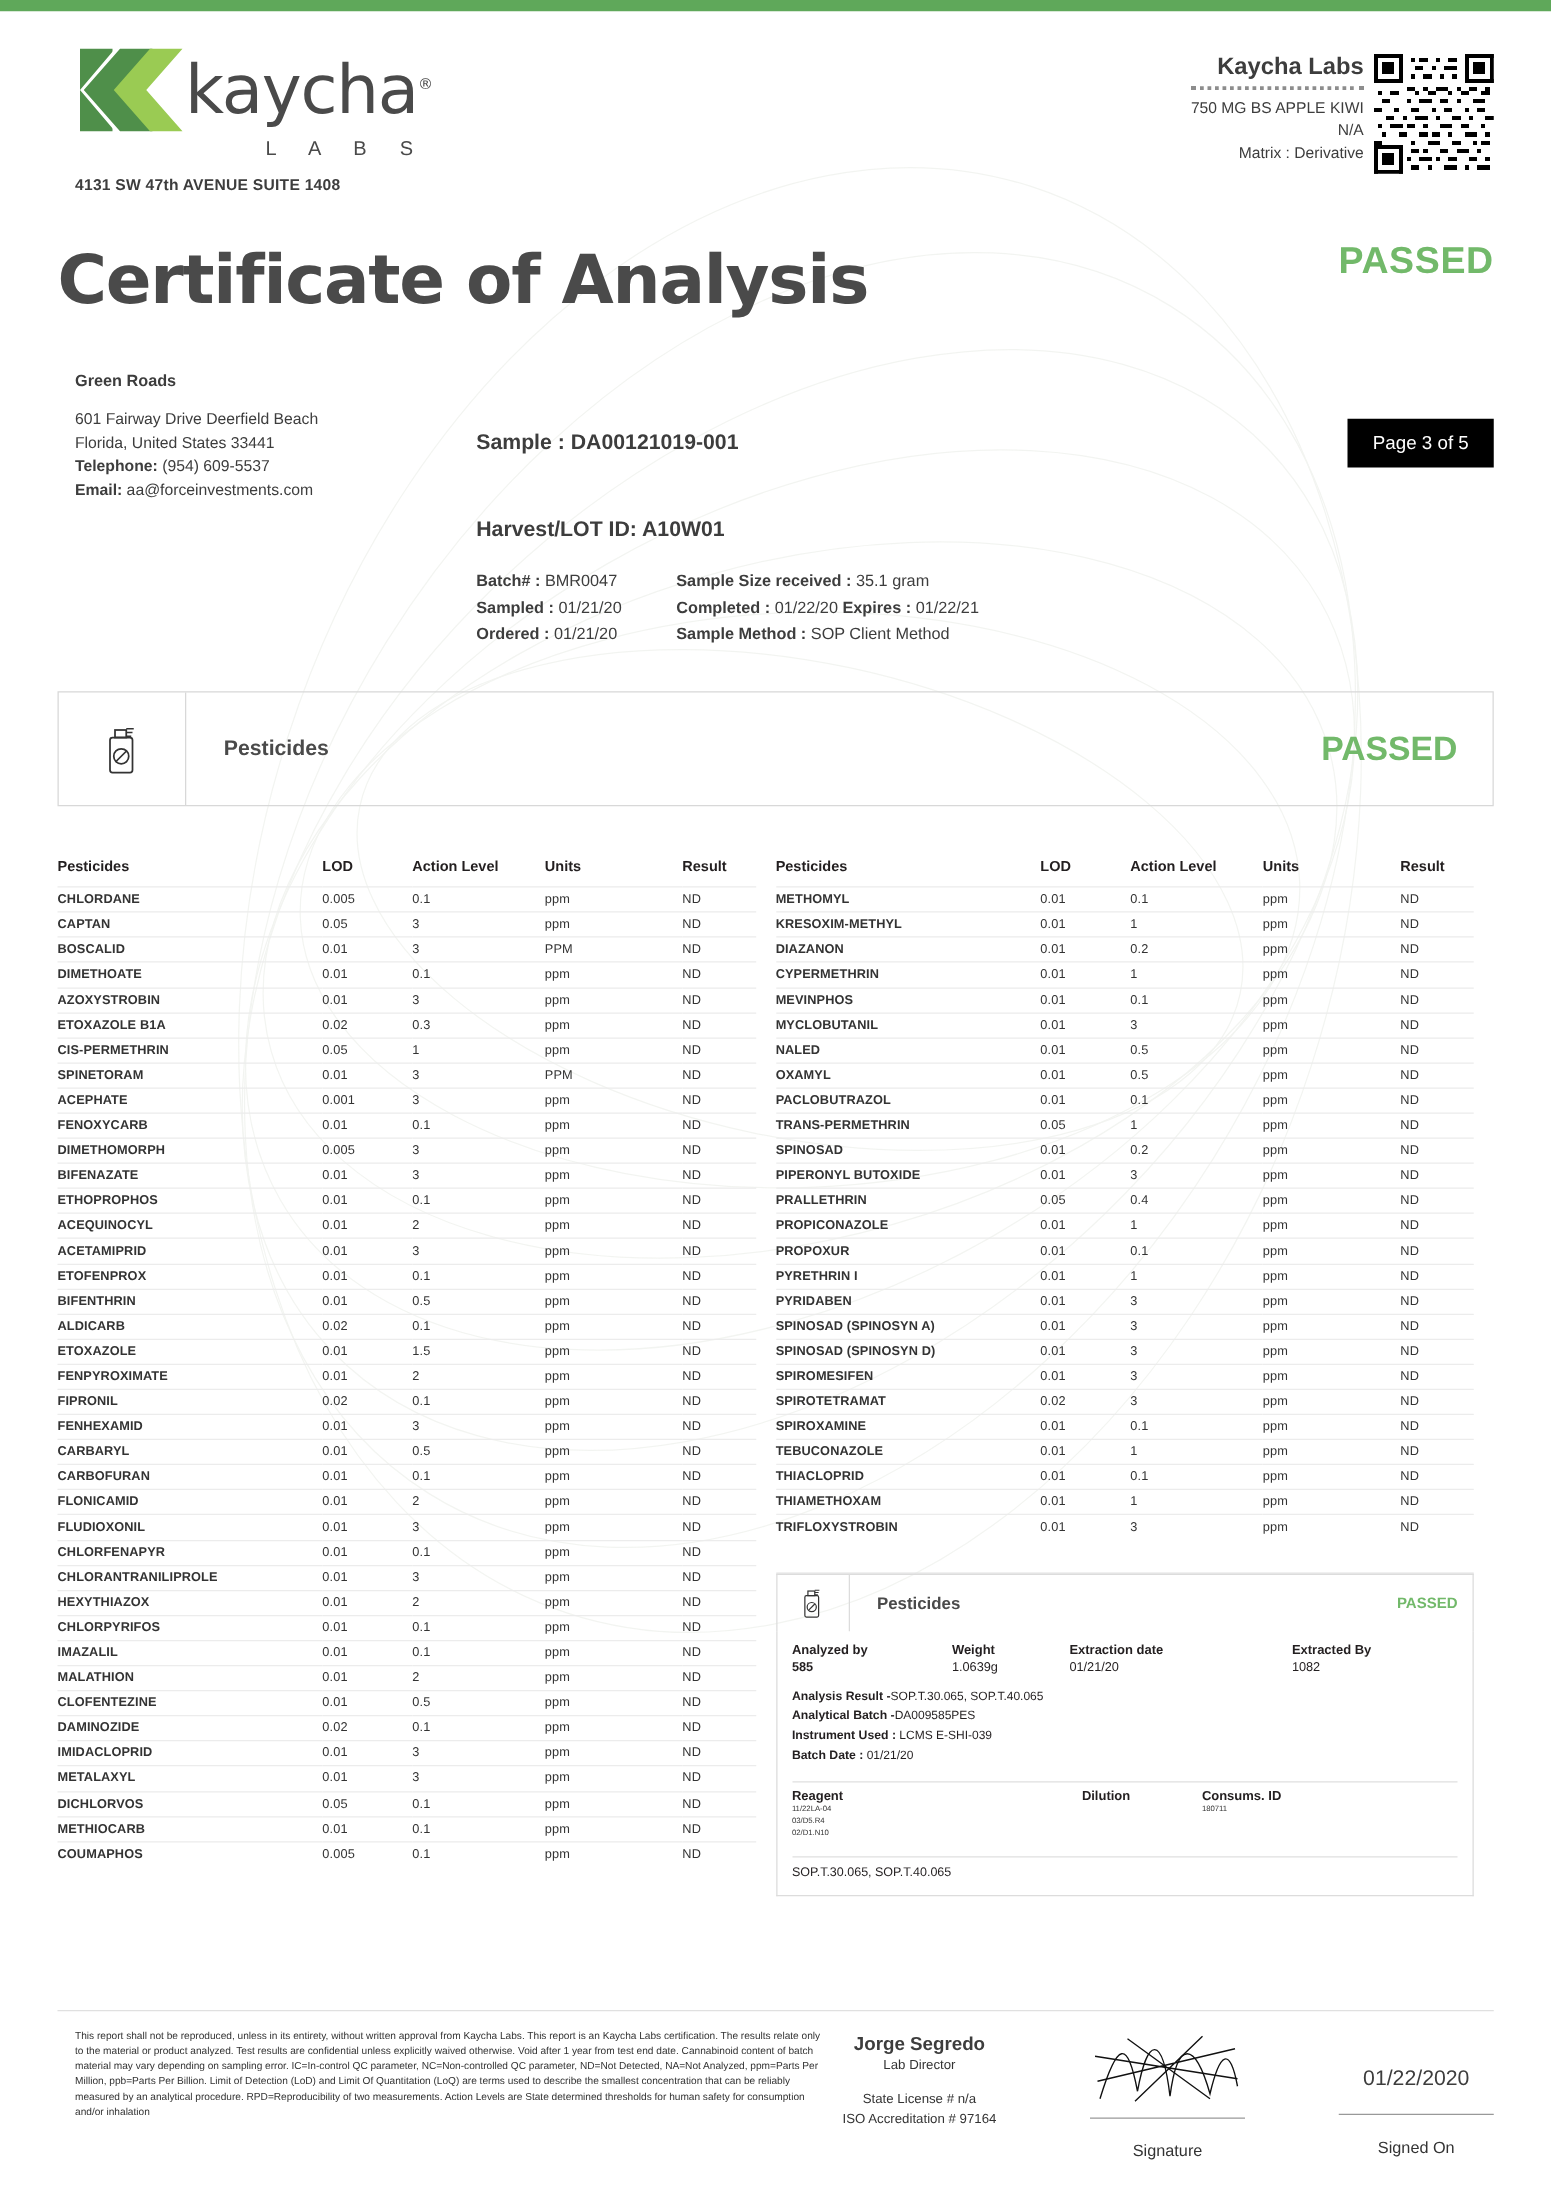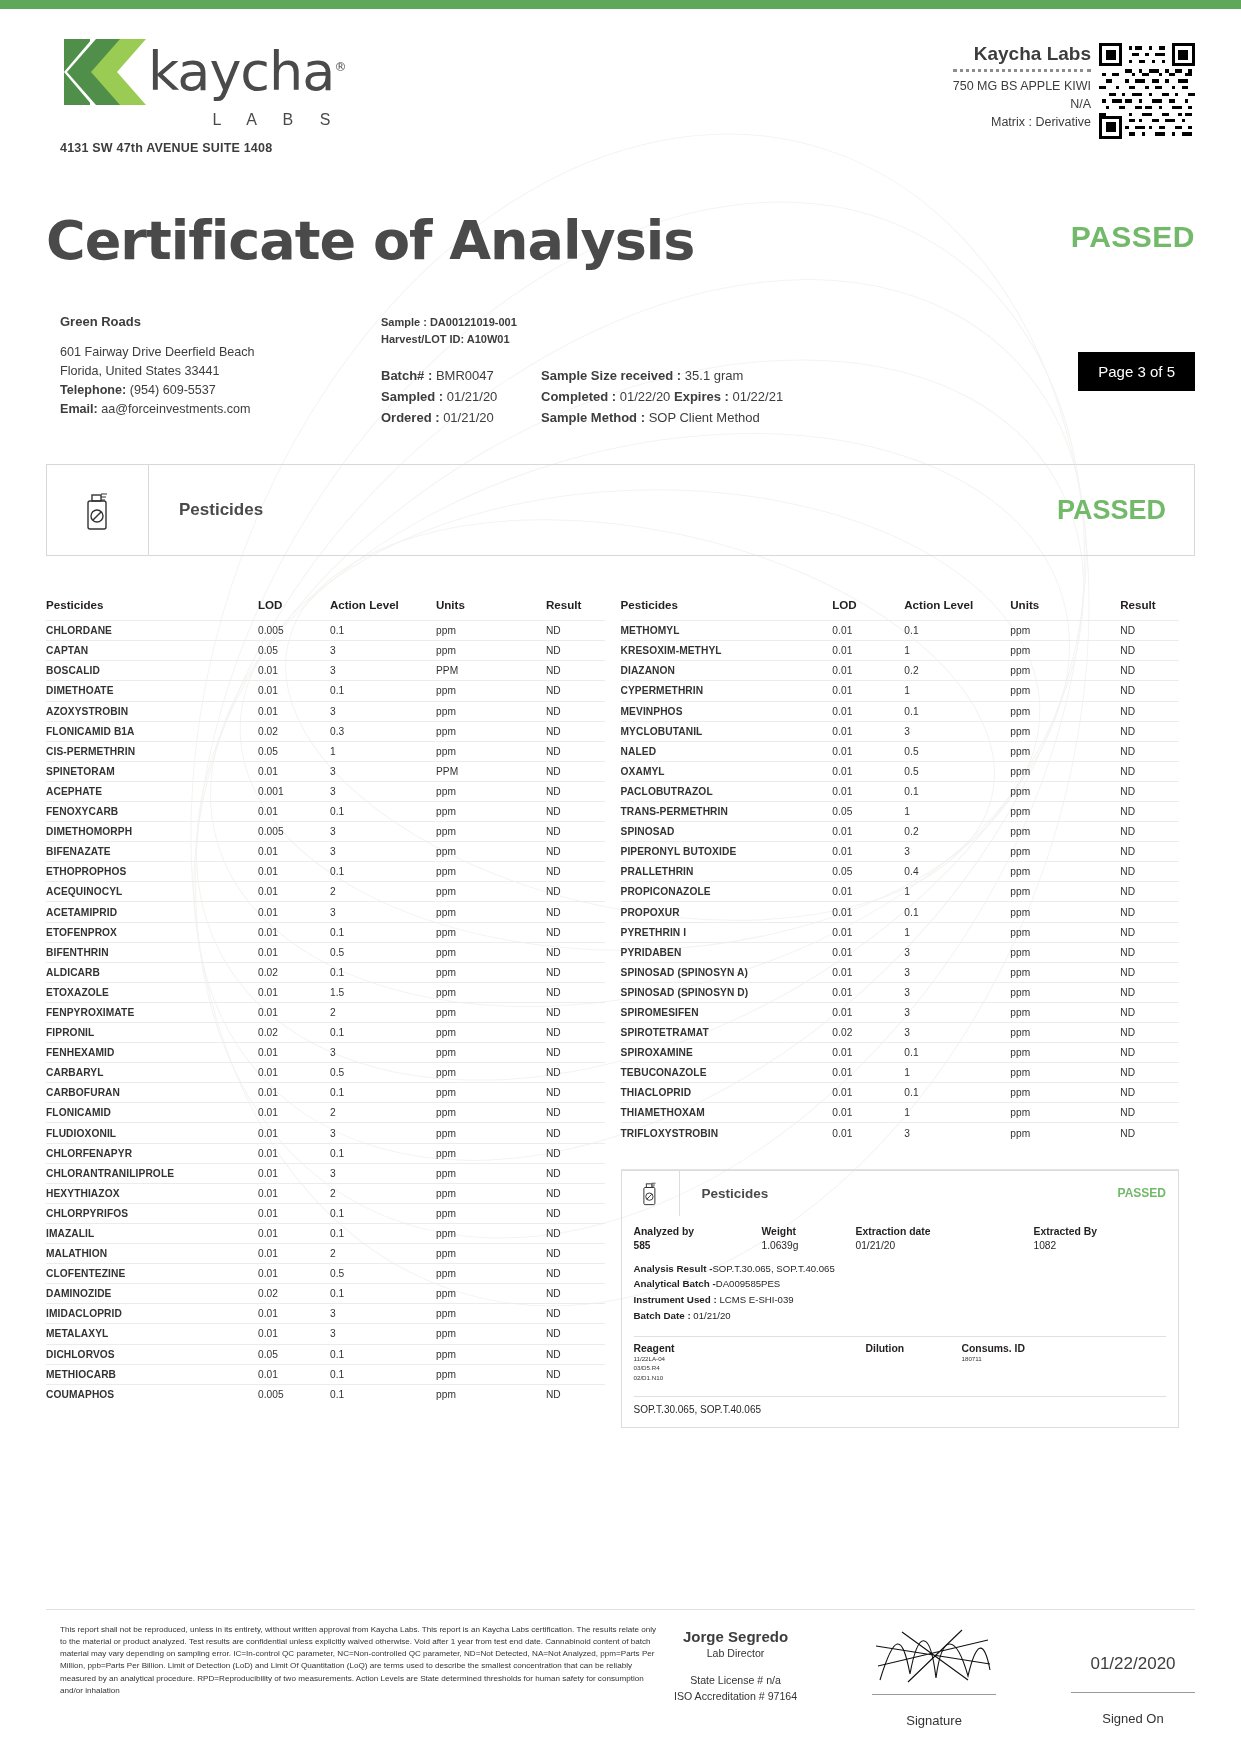--- a/index.html
+++ b/index.html
@@ -26,32 +26,32 @@
   .addr { font-size:12.5px; font-weight:bold; color:#3d3d3d; margin-top:12px; letter-spacing:.2px;}
 
   .hdr-right { display:flex; align-items:flex-start; gap:8px; padding-top:8px;}
   .hdr-info { text-align:right; }
   .hdr-title { font-size:19px; font-weight:bold; color:#3d3d3d; }
   .hdr-dots { border-bottom:3px dotted #8d8d8d; margin:4px 0 5px 0; }
   .hdr-line { font-size:12.5px; color:#3d3d3d; line-height:1.45; }
   .qr { width:96px; height:96px; }
 
   
-  .title-row { display:flex; justify-content:space-between; align-items:center; margin-top:54px; }
+  .title-row { display:flex; justify-content:space-between; align-items:flex-start; margin-top:37px; }
   h1 { font-size:54px; margin:0; font-weight:bold; color:#4a4a4a; letter-spacing:-1px; font-family:"DejaVu Sans", sans-serif;}
   .passed-big { font-size:30px; font-weight:bold; color:#72b96a; letter-spacing:.5px; padding-bottom:8px;}
 
   
   .meta { display:flex; margin-top:42px; font-size:12.6px; color:#3d3d3d; }
   .meta-left { width:335px; padding-left:14px;}
   .meta-company { font-weight:bold; font-size:13px; margin-bottom:14px;}
   .meta-left p { margin:0; line-height:1.5; }
   .b { font-weight:bold; }
   .meta-mid { flex:1; }
-  .meta-mid .l1 { font-weight:bold; font-size:11px; line-height:1.5;}
+  .meta-mid .l1 { font-weight:bold; font-size:17px; line-height:1.5;margin-top:44px;}
   .grid2 { display:flex; margin-top:18px; }
   .grid2 .c1 { width:160px; }
   .grid2 .c2 { flex:1; }
   .grid2 p { margin:0; line-height:1.62; font-size:13px;}
   .page-badge { background:#000; color:#fff; font-size:15px; padding:11px 20px; align-self:flex-start; margin-top:38px;}
   .meta-right { width:200px; display:flex; justify-content:flex-end;}
 
   
   .sect { margin-top:36px; border:1px solid #d8d8d8; display:flex; align-items:center; height:92px; }
   .sect-icon { width:102px; height:100%; border-right:1px solid #d8d8d8; display:flex; align-items:center; justify-content:center;}
@@ -355,21 +355,21 @@
               <td>ND</td>
             </tr>
             <tr>
               <td class="name">AZOXYSTROBIN</td>
               <td class="c-lod">0.01</td>
               <td class="c-act">3</td>
               <td class="c-uni">ppm</td>
               <td>ND</td>
             </tr>
             <tr>
-              <td class="name">FLONICAMID B1A</td>
+              <td class="name">ETOXAZOLE B1A</td>
               <td class="c-lod">0.02</td>
               <td class="c-act">0.3</td>
               <td class="c-uni">ppm</td>
               <td>ND</td>
             </tr>
             <tr>
               <td class="name">CIS-PERMETHRIN</td>
               <td class="c-lod">0.05</td>
               <td class="c-act">1</td>
               <td class="c-uni">ppm</td>

